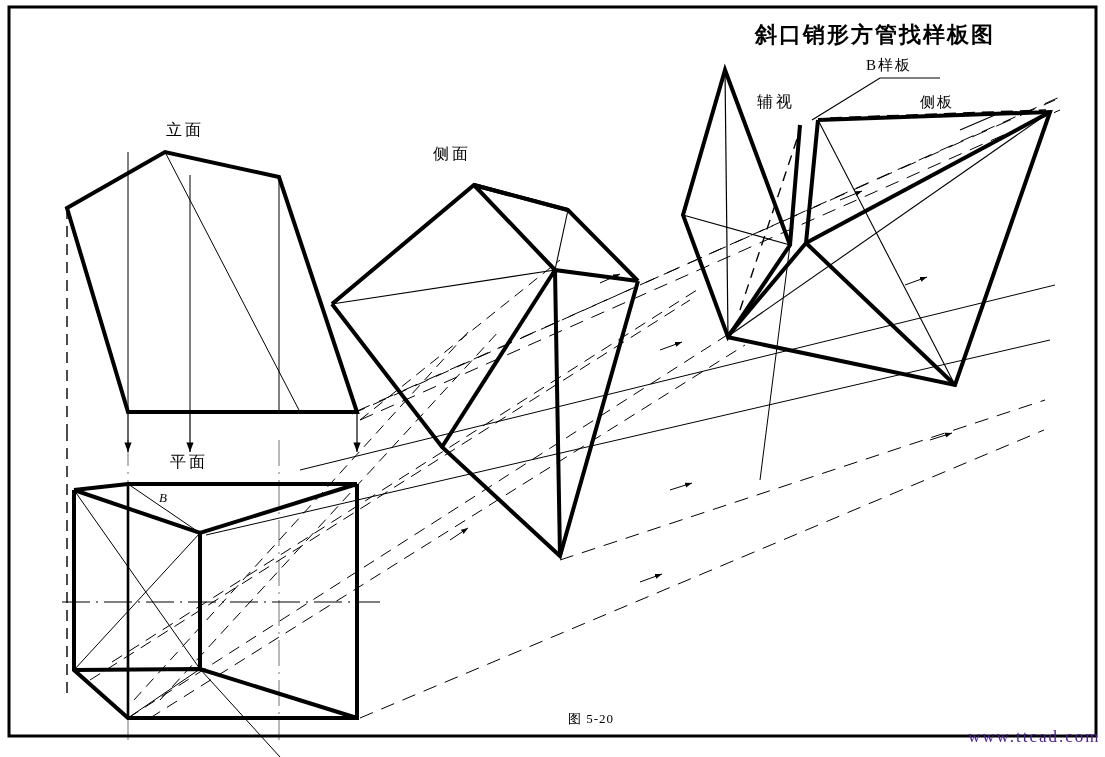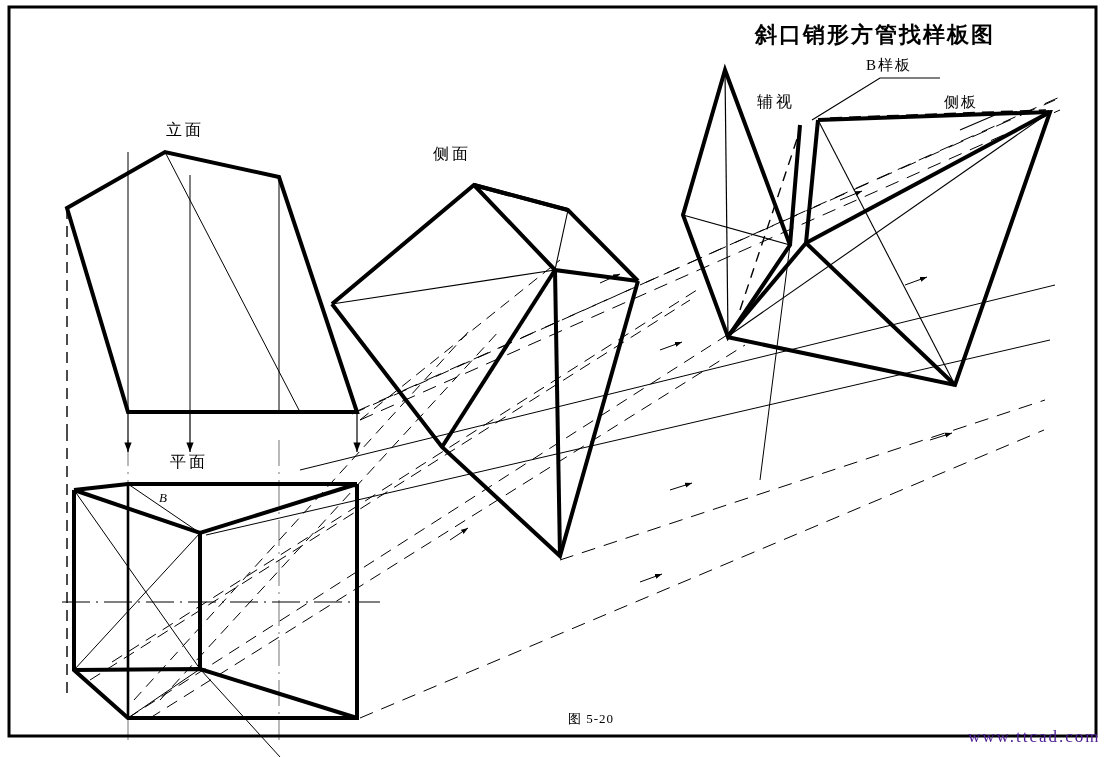--- a/index.html
+++ b/index.html
@@ -262,21 +262,21 @@
   <div class="lbl view-label" style="left:166px; top:120px;">立面</div>
 
   <div class="lbl view-label" style="left:433px; top:144px;">侧面</div>
 
   <div class="lbl view-label" style="left:170px; top:452px;">平面</div>
 
   <div class="lbl view-label" style="left:757px; top:56px;margin-top:36px;">辅视</div>
 
   <div class="lbl part-label" style="left:866px; top:56px;">B样板</div>
 
-  <div class="lbl part-label" style="left:944px; top:93px;">侧板</div>
+  <div class="lbl part-label" style="left:920px; top:93px;">侧板</div>
 
   <div class="lbl b-mark" style="left:159px; top:490px;">B</div>
 
   <div class="note-block" style="left:718px; top:560px;">
   </div>
 
   <div class="lbl fig-caption" style="left:568px; top:710px;">图 5-20</div>
 
   <div class="watermark" style="left:968px; top:727px;">www.ttcad.com</div>
 

